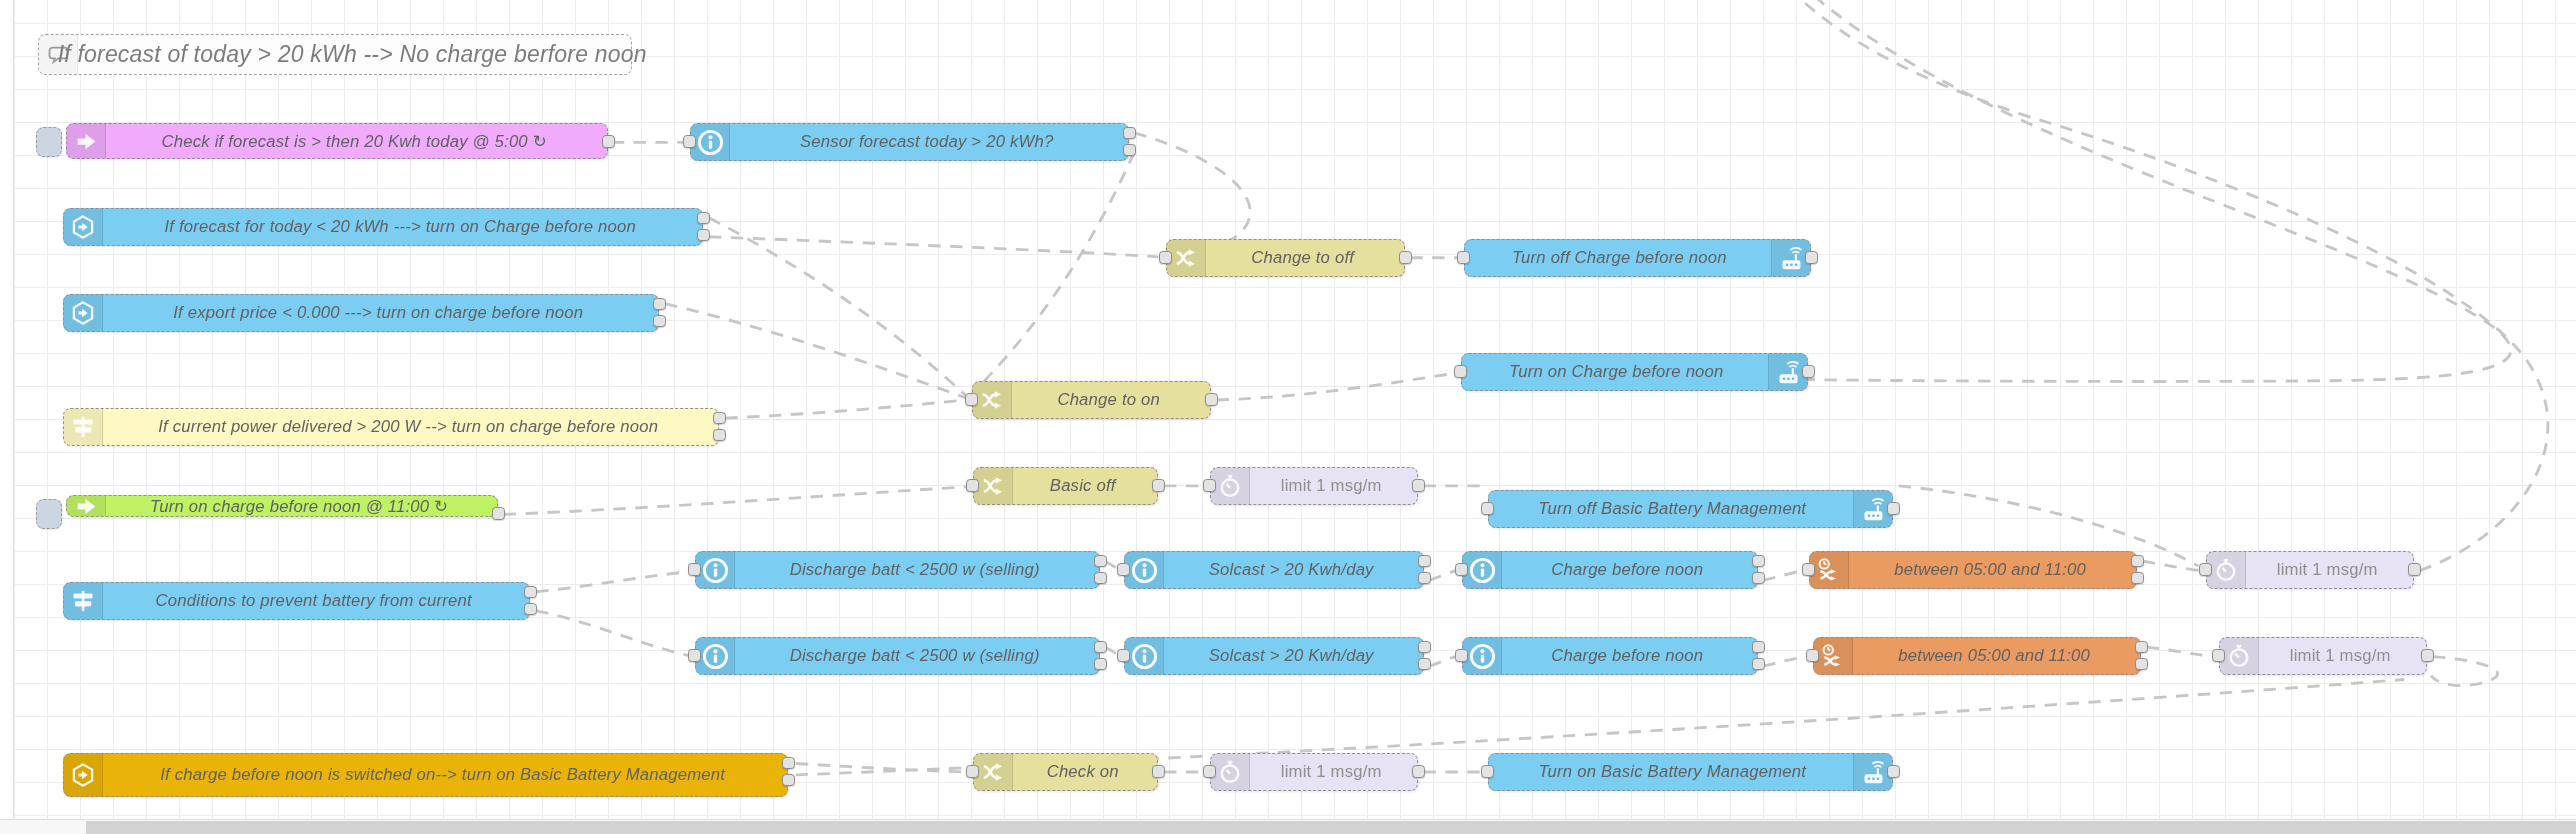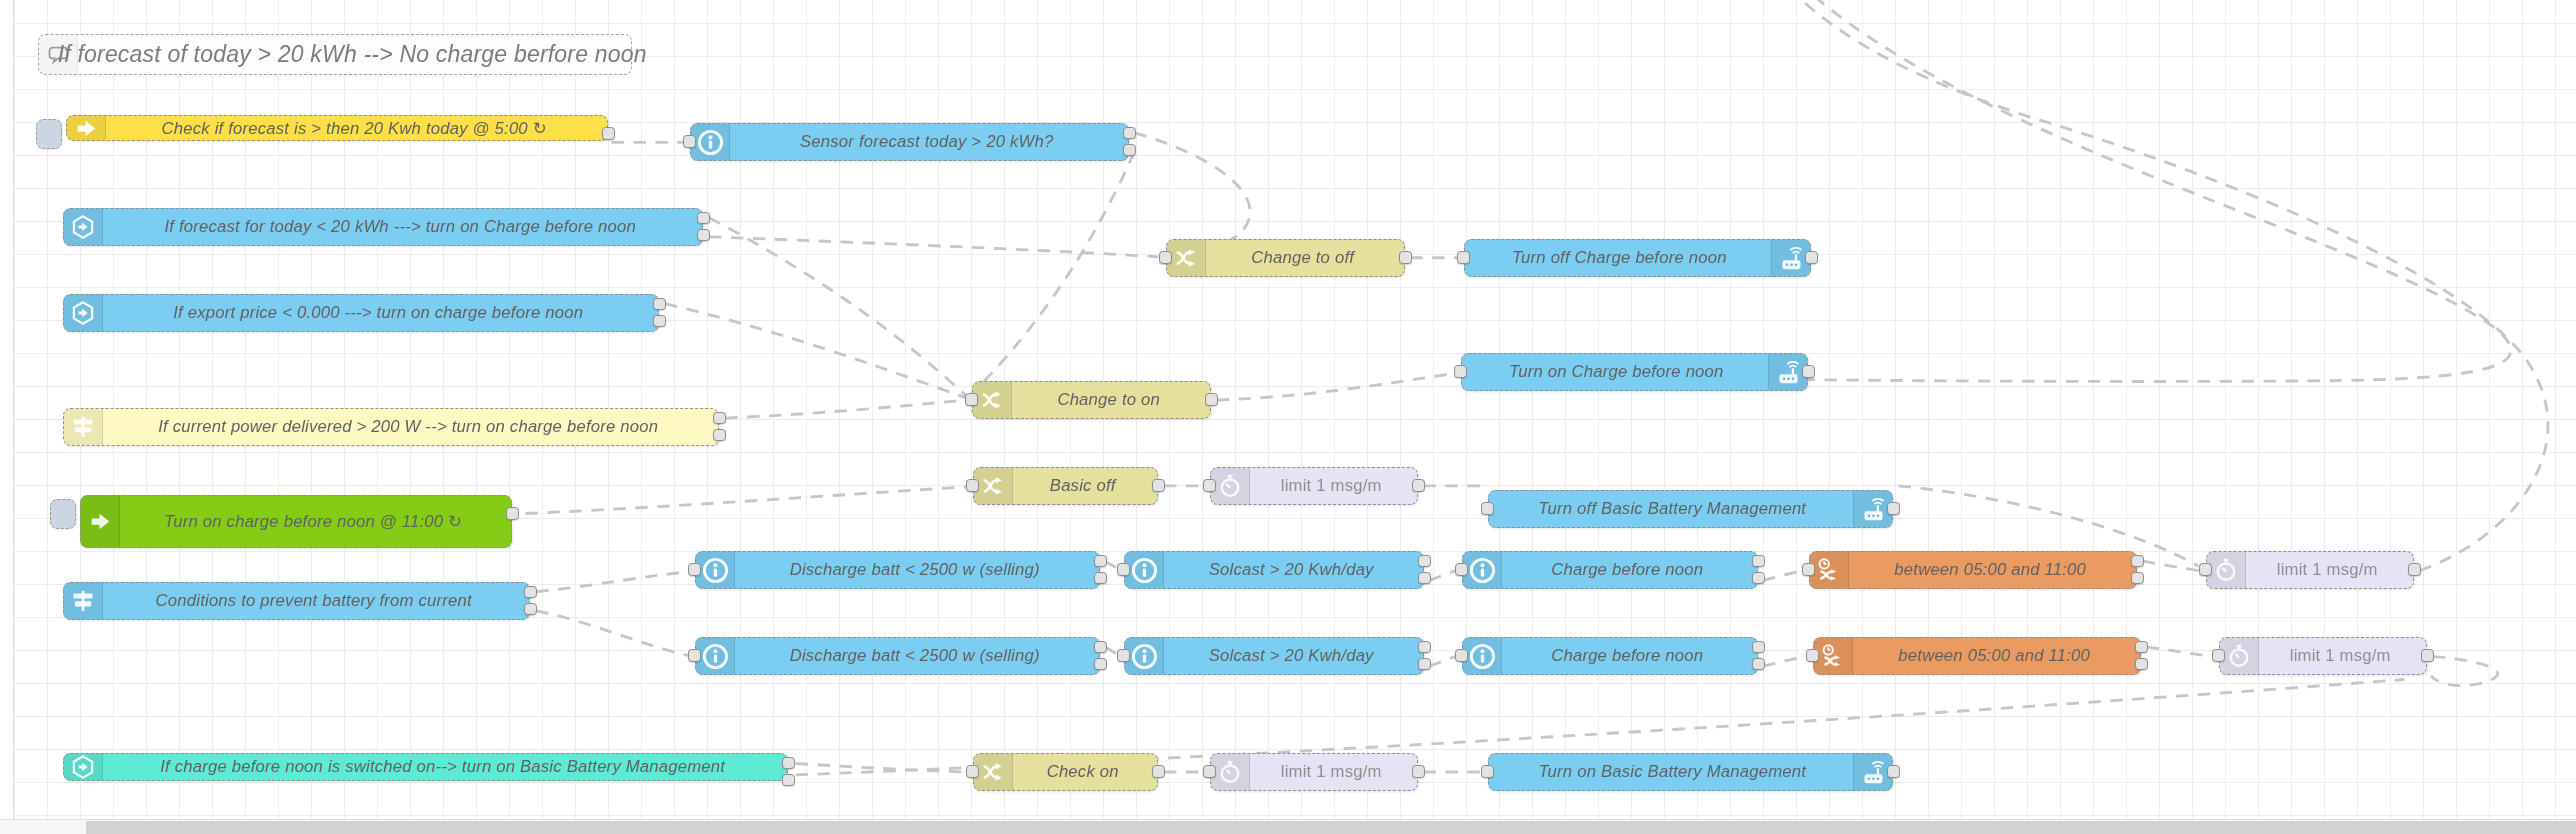--- a/index.html
+++ b/index.html
@@ -78,21 +78,21 @@
     </svg>
   <div id="nodes-layer">
       <div class="node t-comment" style="left: 38px; top: 34px; width: 594px; height: 41px; background: rgb(253, 253, 253);">
         <div class="icon-region left">
           <svg width="25" height="25" viewBox="0 0 24 24">
             <path d="M6 5.5h12a2.6 2.6 0 0 1 2.6 2.6v5a2.6 2.6 0 0 1-2.6 2.6h-6.2l-4.6 3.6 1.2-3.6H6a2.6 2.6 0 0 1-2.6-2.6v-5A2.6 2.6 0 0 1 6 5.5z" fill="none" stroke="#9a9a9a" stroke-width="1.7"></path>
           </svg>
         </div>
         <span class="label" style="left: 42px; right: 7.6px;">If forecast of today &gt; 20 kWh --&gt; No charge berfore noon</span>
       </div>
-      <div class="node t-inject" style="left: 66px; top: 115px; width: 542px; height: 26px; background: #fde047;">
+      <div class="node t-inject" style="left: 66px; top: 123px; width: 542px; height: 36px; background: #f0abfc;">
         <div class="icon-region left">
           <svg width="25" height="25" viewBox="0 0 24 24">
             <path d="M3.5 9h7.5V4.5L20.5 12l-9.5 7.5V15H3.5z" fill="#fff" fill-opacity=".88"></path>
           </svg>
         </div>
         <span class="label" style="left: 42px; right: 7.6px;">Check if forecast is &gt; then 20 Kwh today @ 5:00 ↻</span>
         <div class="port out"></div>
         <div class="inject-btn" style="left: -31.5px; top: 2.9px; background: rgb(203, 214, 226);"></div>
       </div>
       <div class="node t-ha-blue" style="left: 690px; top: 123px; width: 439px; height: 38px; background: rgb(123, 205, 242);">
@@ -263,21 +263,21 @@
             <g stroke="#fff" stroke-opacity=".92" stroke-width="1.7" fill="none">
               <path d="M12.8 7.2a4.4 4.4 0 0 1 6.2 0"></path>
               <path d="M10.9 4.4a7.6 7.6 0 0 1 10 0"></path>
             </g>
           </svg>
         </div>
         <span class="label" style="left: 7.6px; right: 44px;">Turn off Basic Battery Management</span>
         <div class="port in"></div>
         <div class="port out"></div>
       </div>
-      <div class="node t-inject" style="left: 66px; top: 495px; width: 432px; height: 53px; background: #84cc16; margin-left: 14px;">
+      <div class="node t-inject" style="left: 66px; top: 495px; width: 432px; height: 22px; background: #bef264;">
         <div class="icon-region left">
           <svg width="25" height="25" viewBox="0 0 24 24">
             <path d="M3.5 9h7.5V4.5L20.5 12l-9.5 7.5V15H3.5z" fill="#fff" fill-opacity=".88"></path>
           </svg>
         </div>
         <span class="label" style="left: 42px; right: 7.6px;">Turn on charge before noon @ 11:00 ↻</span>
         <div class="port out"></div>
         <div class="inject-btn" style="left: -31.5px; top: 2.9px; background: rgb(203, 214, 226);"></div>
       </div>
       <div class="node t-ha-blue" style="left: 63px; top: 582px; width: 467px; height: 38px; background: rgb(123, 205, 242);">
@@ -439,21 +439,21 @@
               <path d="M12 13.5 8.6 10.1"></path>
               <path d="M9.8 2.8h4.4"></path>
               <path d="M12 2.8v2.6"></path>
             </g>
           </svg>
         </div>
         <span class="label upright" style="left: 42px; right: 7.6px;">limit 1 msg/m</span>
         <div class="port in"></div>
         <div class="port out"></div>
       </div>
-      <div class="node t-ha-blue" style="left: 63px; top: 753px; width: 725px; height: 28px; background: #5eead4;">
+      <div class="node t-ha-blue" style="left: 63px; top: 753px; width: 725px; height: 44px; background: #eab308;">
         <div class="icon-region left">
           <svg width="26" height="26" viewBox="0 0 24 24">
             <path d="M12 2.2 20.4 7v10L12 21.8 3.6 17V7z" fill="none" stroke="#fff" stroke-opacity=".92" stroke-width="2.1"></path>
             <path d="M7.8 10.6h3.4V8.1L16.4 12l-5.2 3.9v-2.5H7.8z" fill="#fff" fill-opacity=".92"></path>
           </svg>
         </div>
         <span class="label" style="left: 42px; right: 7.6px;">If charge before noon is switched on--&gt; turn on Basic Battery Management</span>
         <div class="port out1of2"></div>
         <div class="port out2of2"></div>
       </div>

